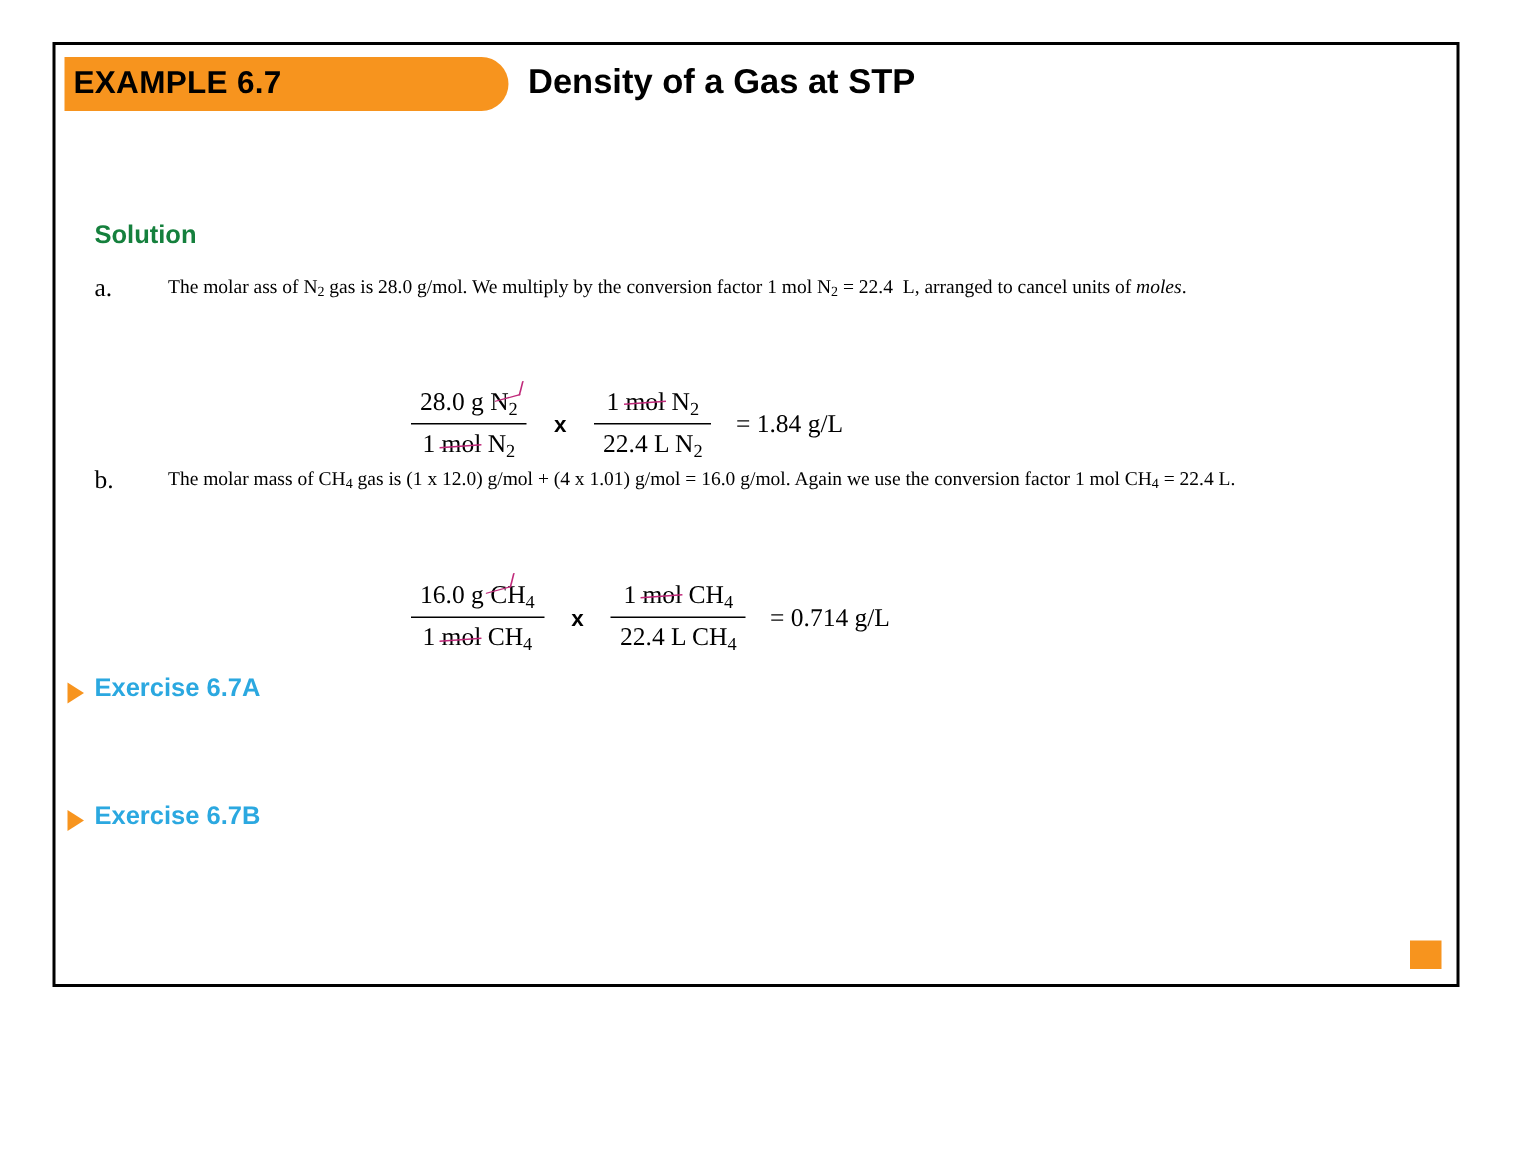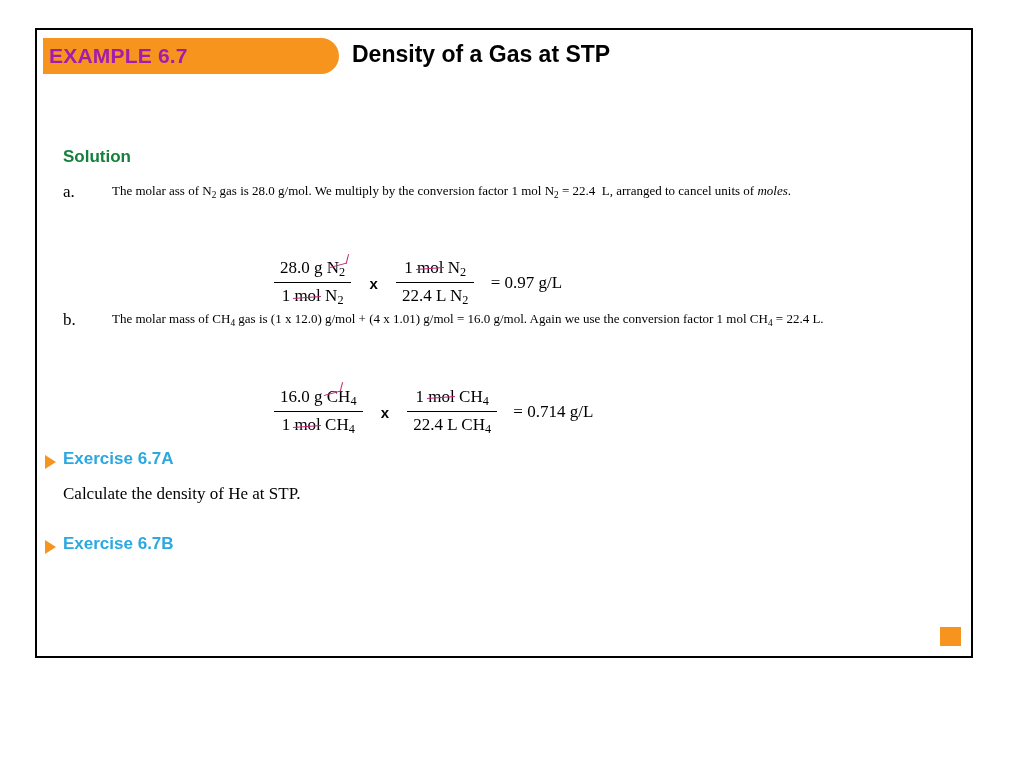--- a/index.html
+++ b/index.html
@@ -43,21 +43,21 @@
     background: #F7941E;
     border-radius: 0 18px 18px 0;
   }
   .badge-label {
     position: absolute;
     left: 12px;
     top: 6px;
     font-family: "Liberation Sans", sans-serif;
     font-weight: bold;
     font-size: 21px;
-    color: #a21caf;
+    color: #000000;
     letter-spacing: 0.2px;
   }
   .slide-title {
     position: absolute;
     left: 315px;
     top: 3px;
     font-family: "Liberation Sans", sans-serif;
     font-weight: bold;
     font-size: 23px;
     color: #000000;
@@ -220,21 +220,21 @@
   <div class="eq" id="eq1">
     <span class="frac">
       <span class="num">28.0 g N<sub>2</sub></span>
       <span class="den">1 <span class="strike">mol</span> N<sub>2</sub><span class="tick" style="left:58px; top:-2px;"></span></span>
     </span>
     <span class="times">x</span>
     <span class="frac">
       <span class="num">1 <span class="strike">mol</span> N<sub>2</sub></span>
       <span class="den">22.4 L N<sub>2</sub></span>
     </span>
-    <span class="result">= 0.97 g/L</span>
+    <span class="result">= 1.84 g/L</span>
   </div>
 
   <div class="step-label step-b-label">b.</div>
   <div class="step step-b">
     The molar mass of CH<sub>4</sub> gas is (1 x 12.0) g/mol + (4 x 1.01) g/mol = 16.0 g/mol. Again we use the
     conversion factor 1 mol CH<sub>4</sub> = 22.4 L.
   </div>
 
   <div class="eq" id="eq2">
     <span class="frac">
@@ -244,19 +244,18 @@
     <span class="times">x</span>
     <span class="frac">
       <span class="num">1 <span class="strike">mol</span> CH<sub>4</sub></span>
       <span class="den">22.4 L CH<sub>4</sub></span>
     </span>
     <span class="result">= 0.714 g/L</span>
   </div>
 
   <div class="ex-arrow" id="exA-arrow"></div>
   <div class="ex-heading" id="exA-heading">Exercise 6.7A</div>
-  <div class="ex-body" id="exA-body">Calculate the density of He at STP.</div>
 
   <div class="ex-arrow" id="exB-arrow"></div>
   <div class="ex-heading" id="exB-heading">Exercise 6.7B</div>
 
   <div class="corner-square"></div>
 </div>
 
 </body></html>

